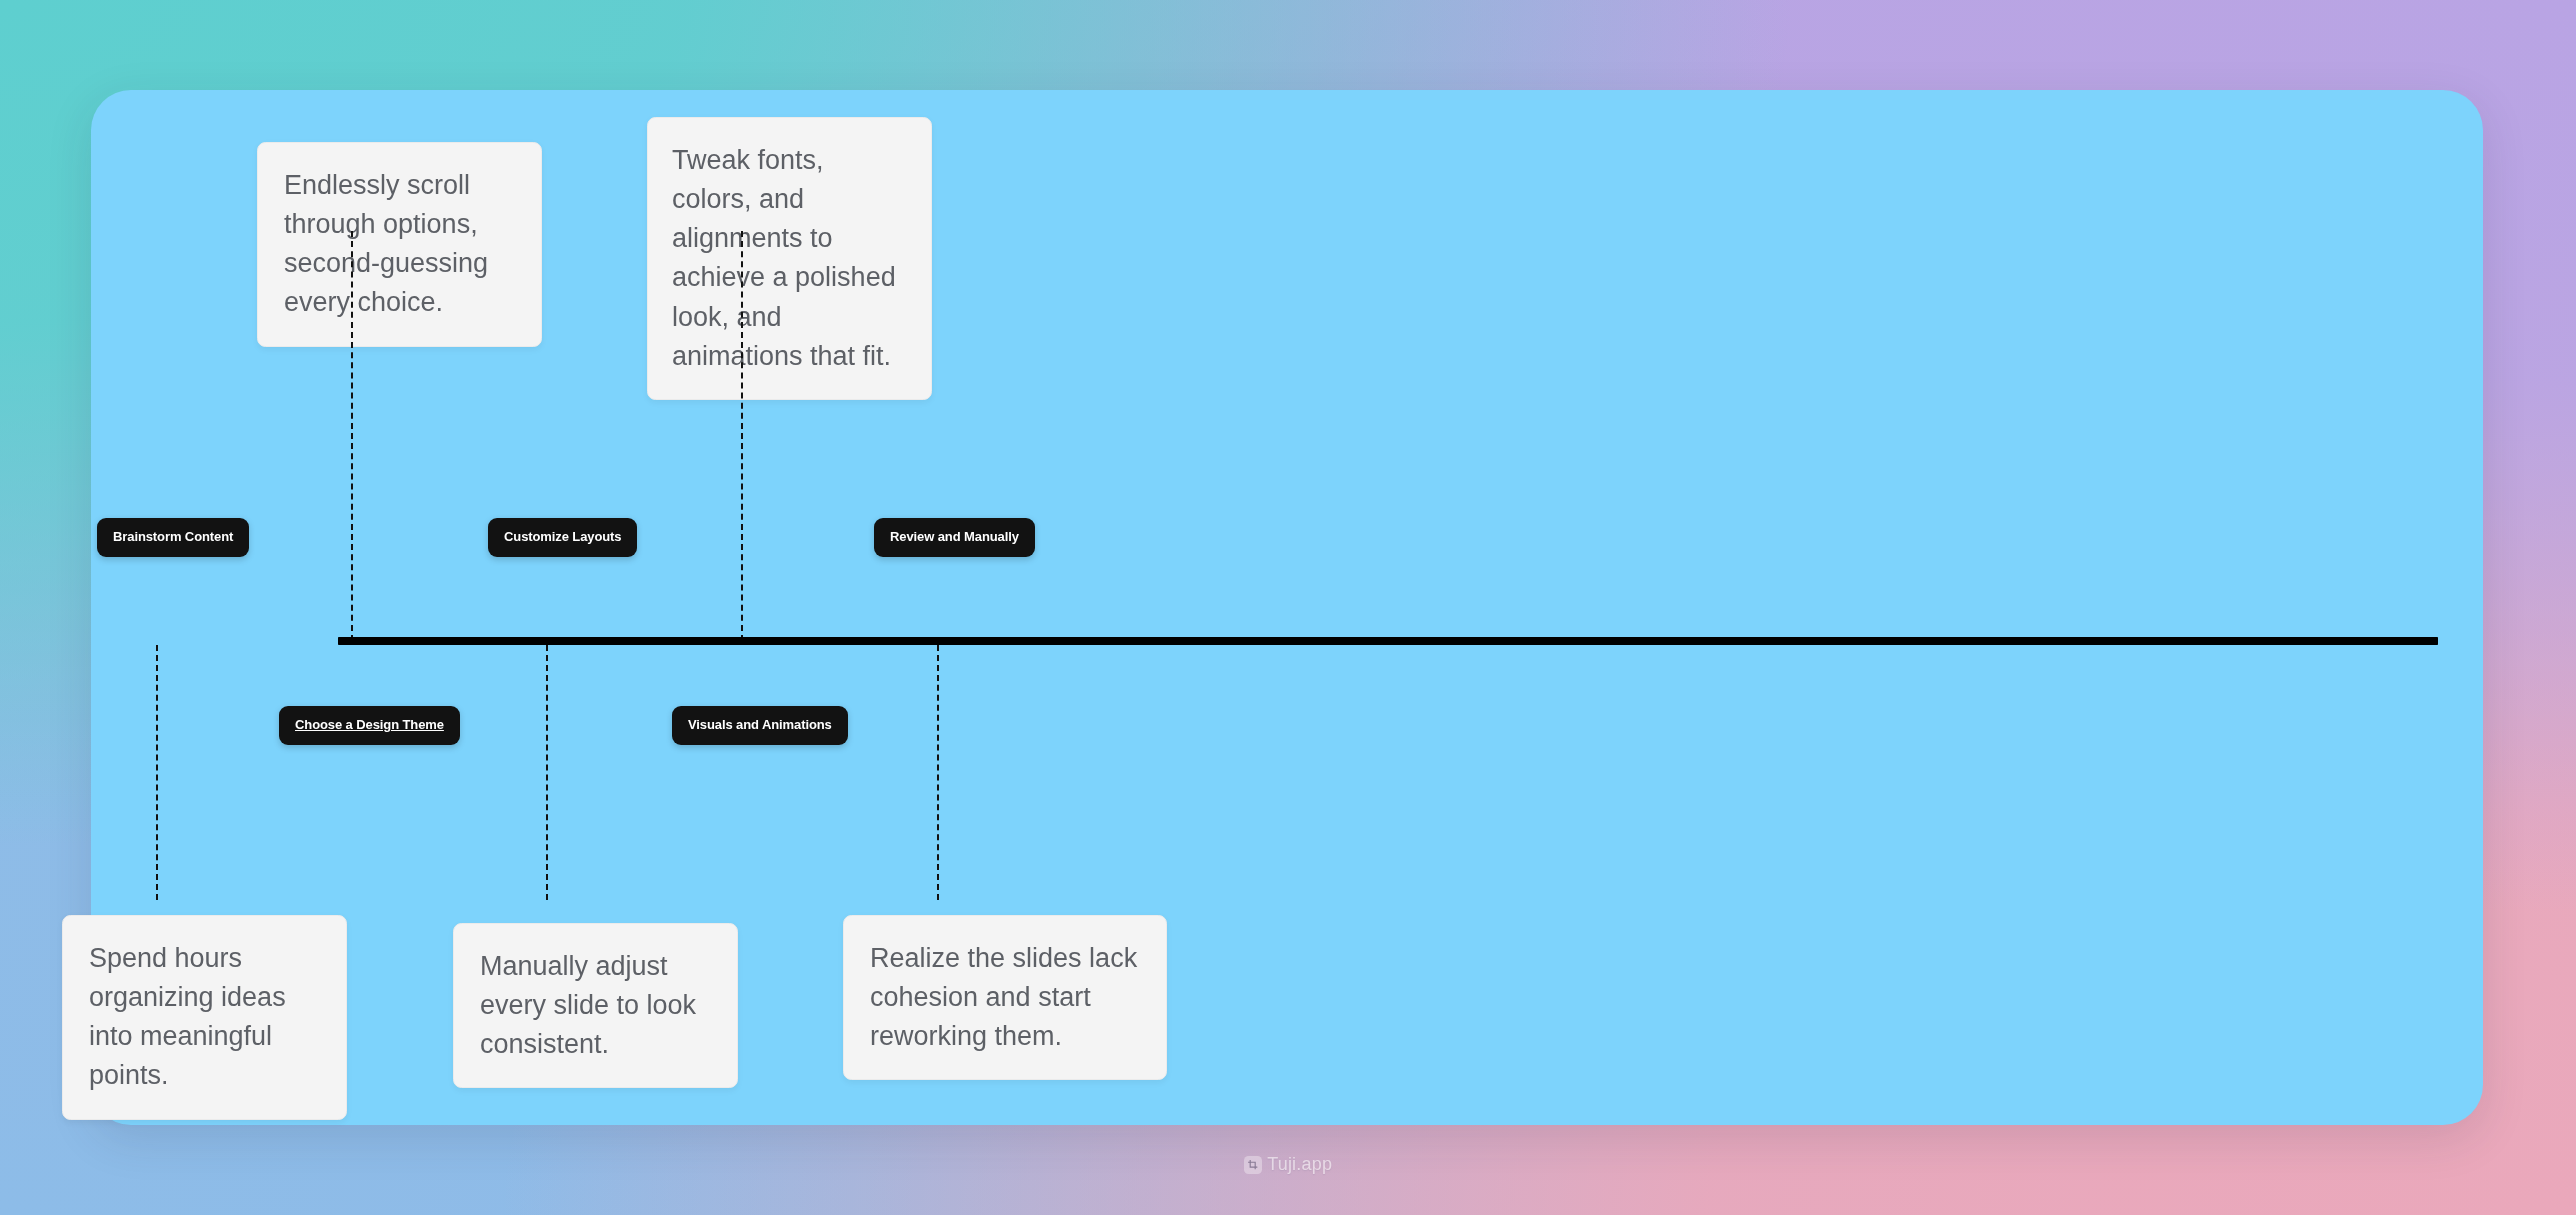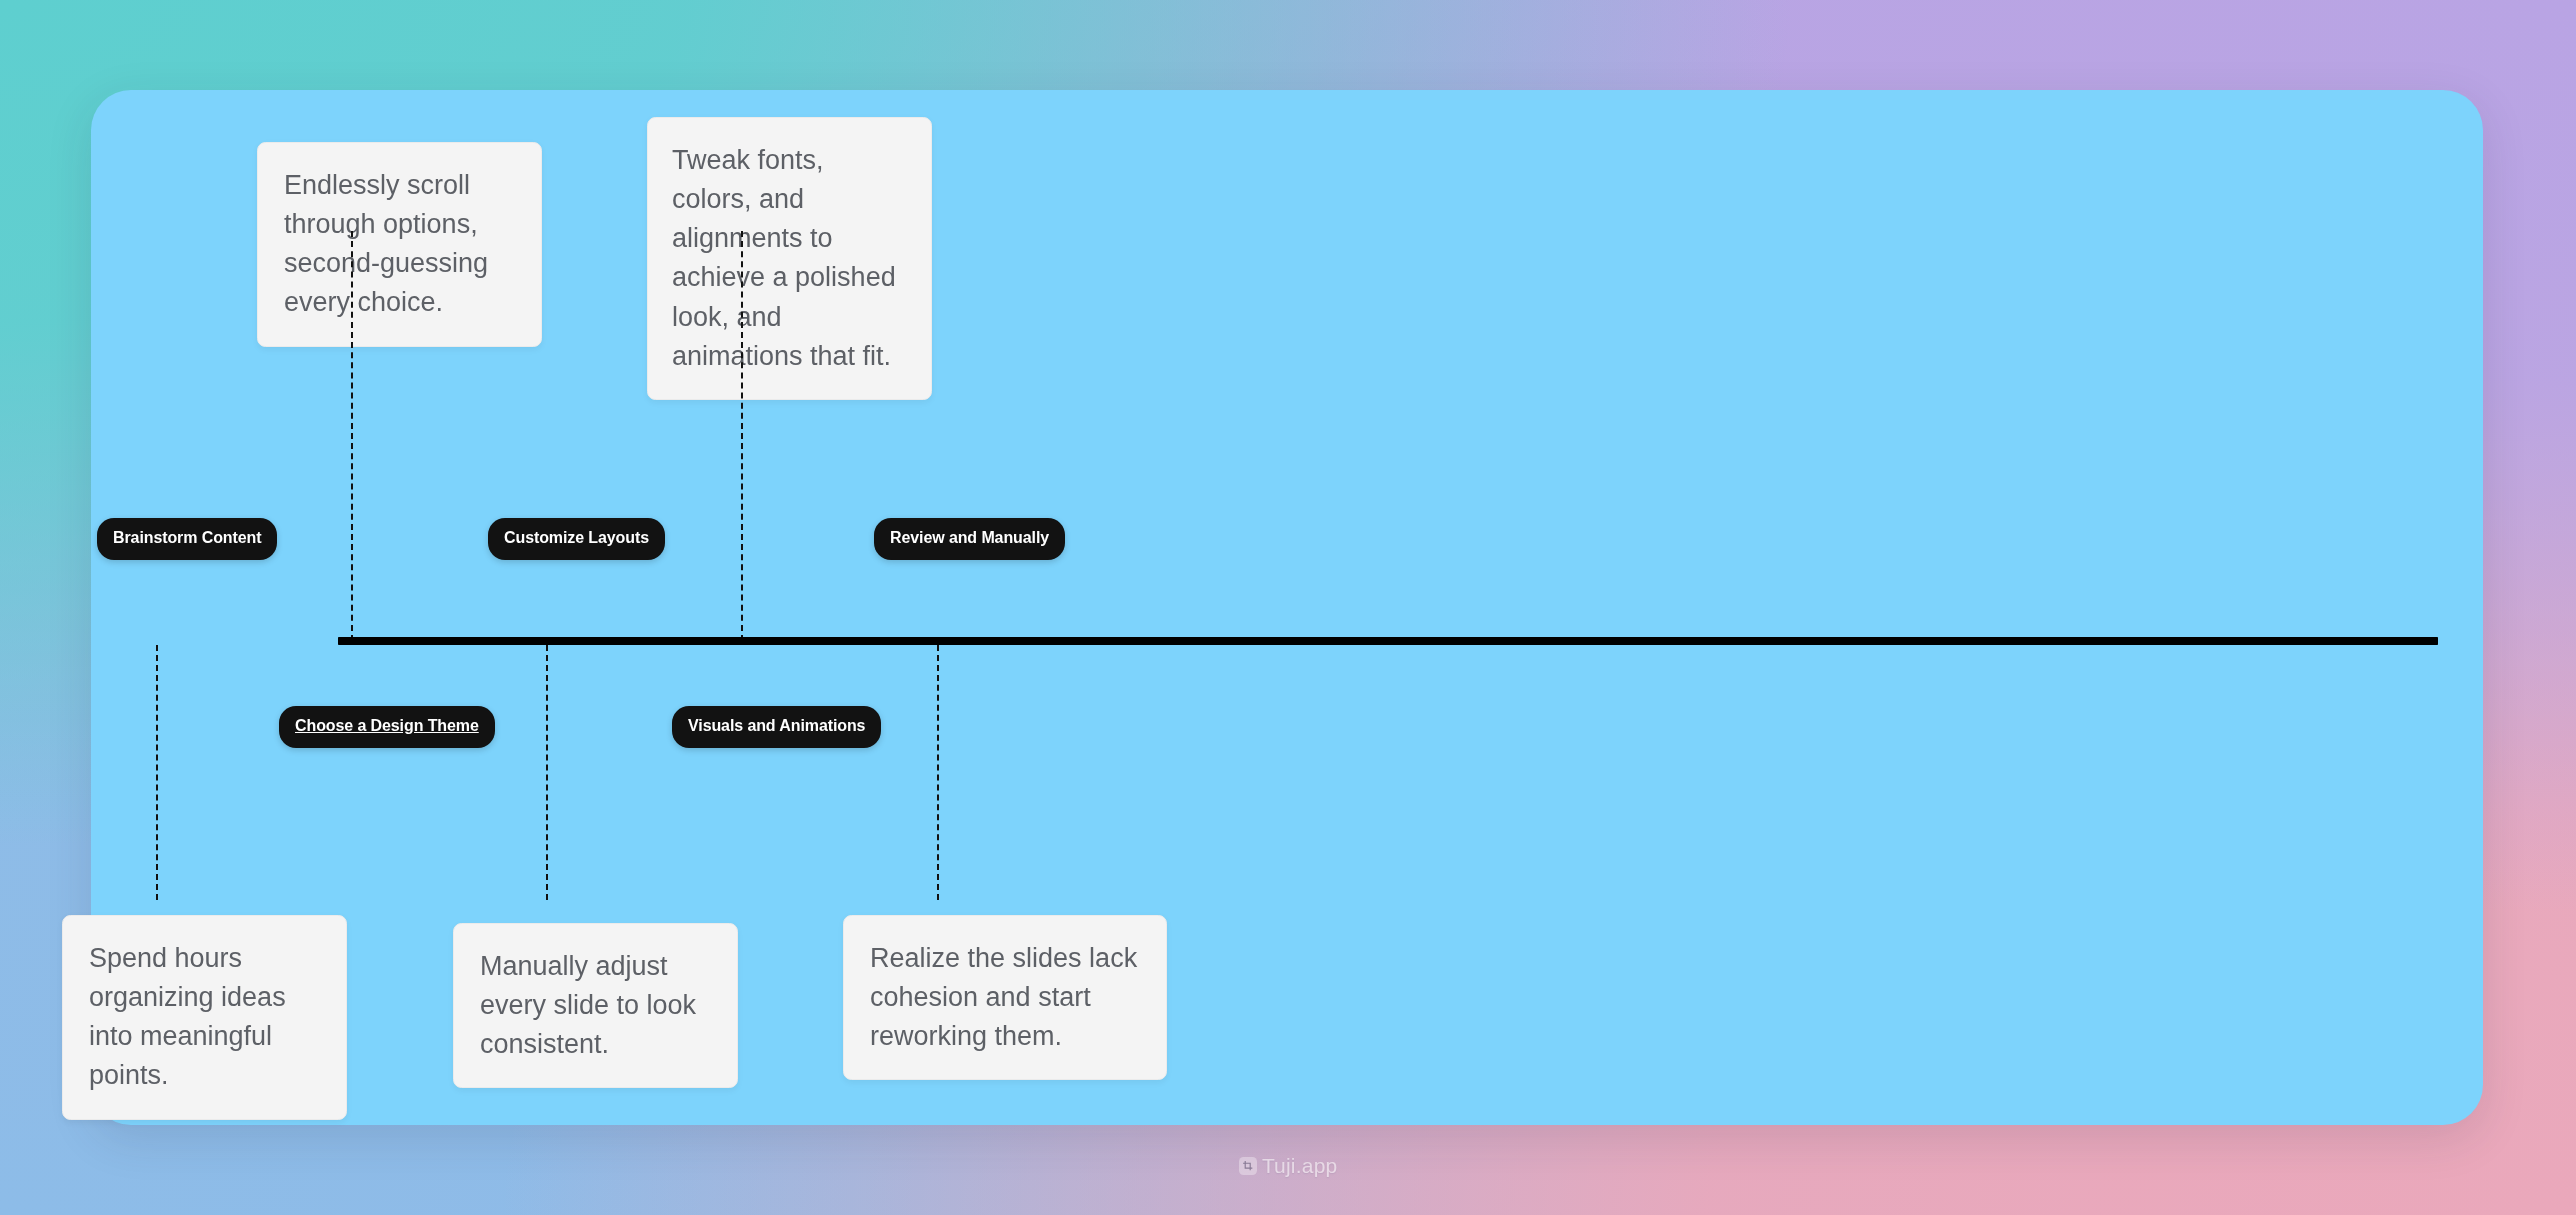--- a/index.html
+++ b/index.html
@@ -48,23 +48,23 @@
     position: absolute;
     width: 0; height: 0;
     border-left: 2.3px dashed #111111;
   }
 
   
   .chip {
     position: absolute;
     background: #121212;
     color: #ffffff;
-    border-radius: 17px;
+    border-radius: 9px;
     font-weight: 700;
-    font-size: 16px;
+    font-size: 13px;
     letter-spacing: -0.1px;
     line-height: 1;
     padding: 12px 16px 13.7px 16px;
     white-space: nowrap;
     box-shadow: 0 2.3px 6.8px rgba(0,0,0,0.17);
   }
 
   
   .note {
     position: absolute;
@@ -93,21 +93,21 @@
   #watermark .wm-glyph {
     width: 18px; height: 18px;
     border-radius: 4.6px;
     background: rgba(255,255,255,0.62);
     display: flex; align-items: center; justify-content: center;
     color: #55506a;
     font-size: 11.4px;
     line-height: 1;
   }
   #watermark .wm-text {
-    font-size: 21px;
+    font-size: 18px;
     color: #ffffff;
     letter-spacing: 0.2px;
     text-shadow: 0 0.8px 1.5px rgba(110,100,140,0.35);
   }
 </style>
 </head>
 <body>
 
 <div id="bg-layer"></div>
 

